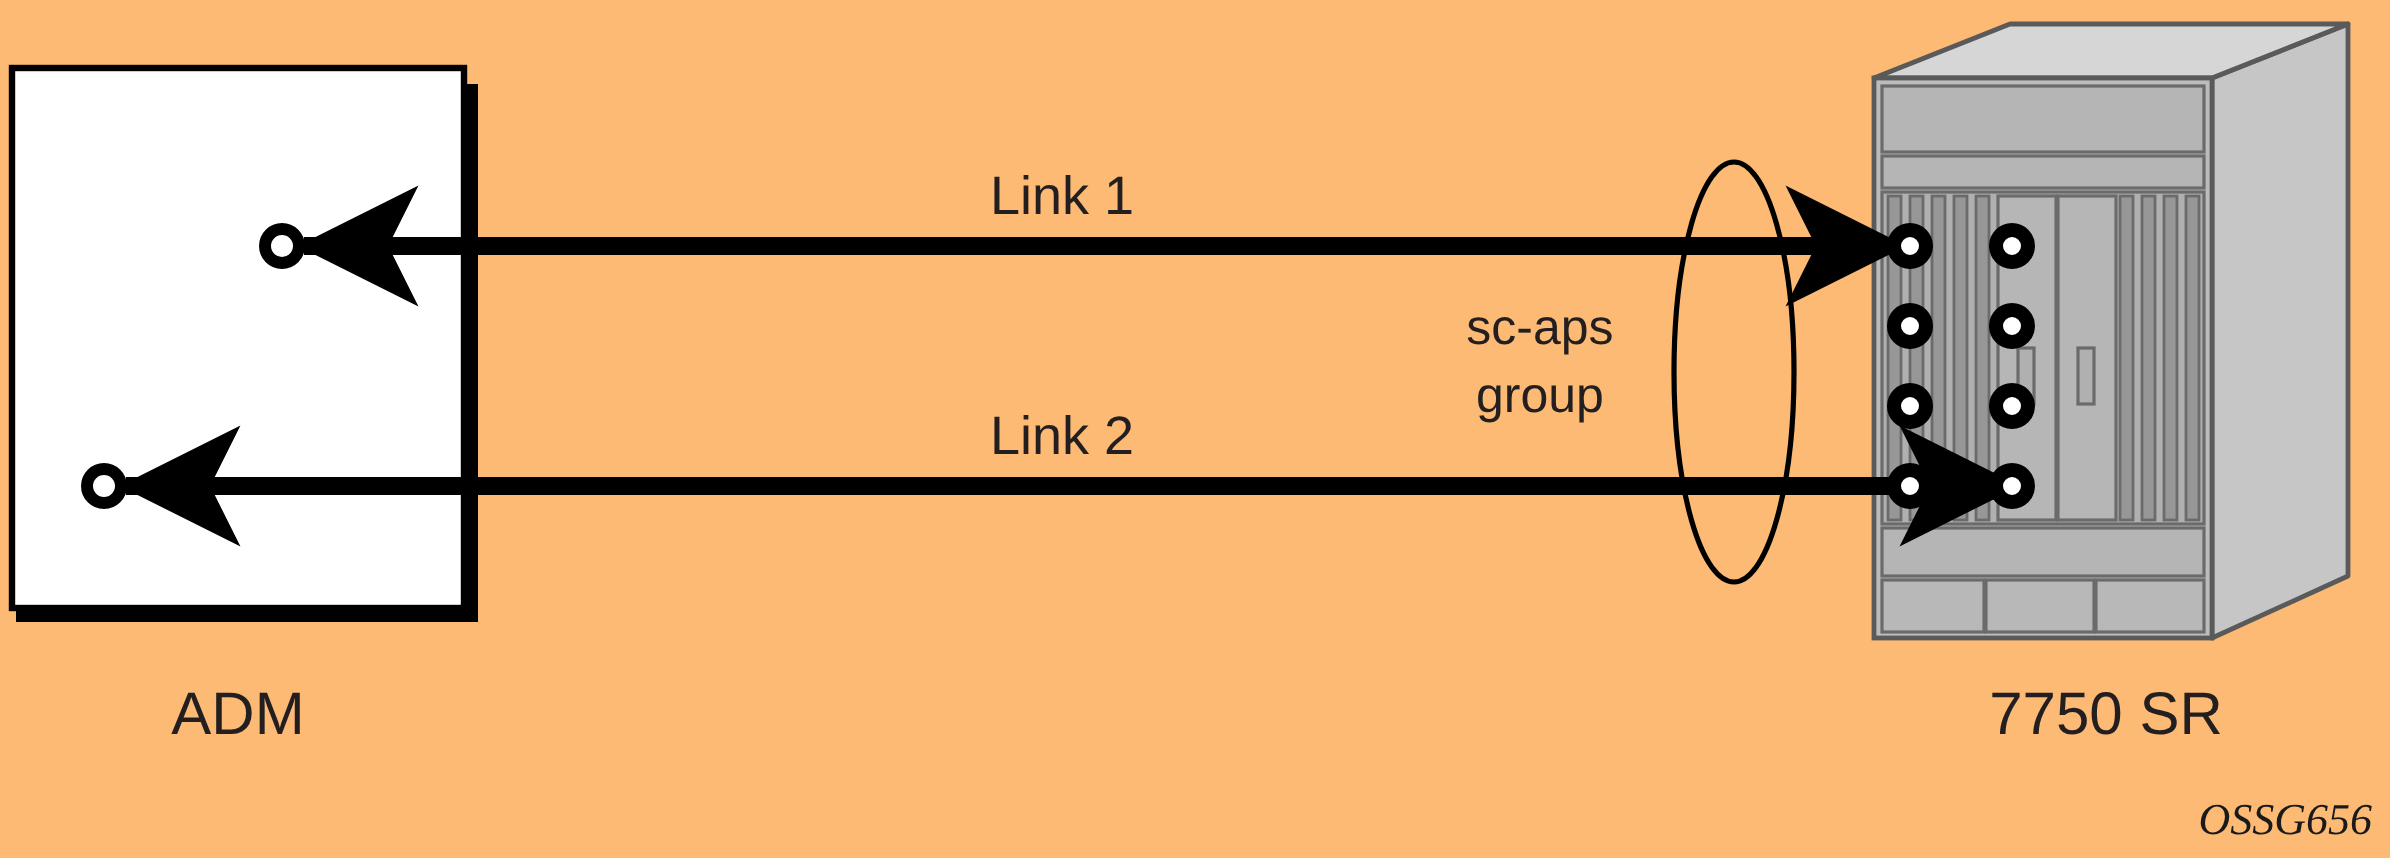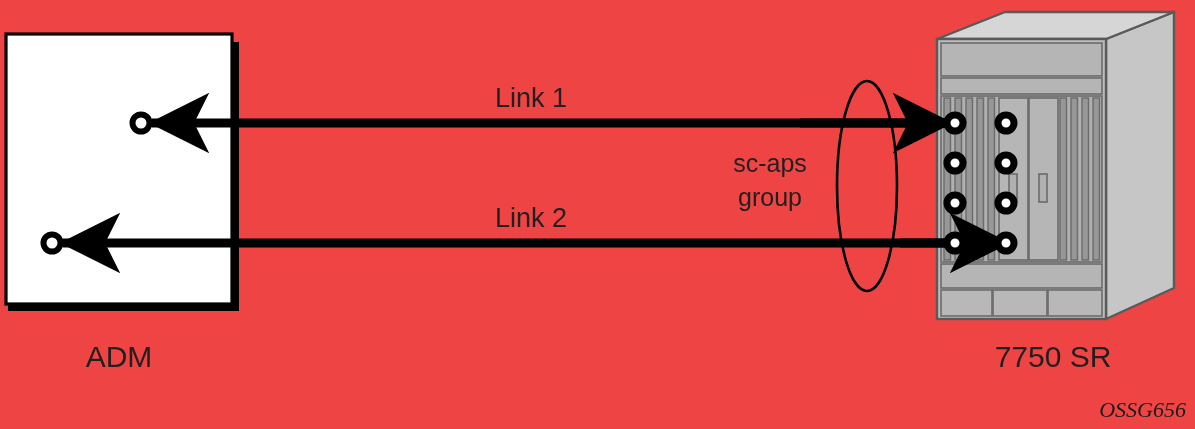--- a/index.html
+++ b/index.html
@@ -7,21 +7,21 @@
     padding: 0;
     background: #ffffff;
   }
   body {
     font-family: "Liberation Sans", sans-serif;
   }
   #diagram-root {
     position: relative;
     width: 1195px;
     height: 429px;
-    background: #ef4444;
+    background: #fdba74;
     overflow: hidden;
   }
   svg#scene {
     position: absolute;
     top: 0;
     left: 0;
     width: 1195px;
     height: 429px;
     display: block;
   }

